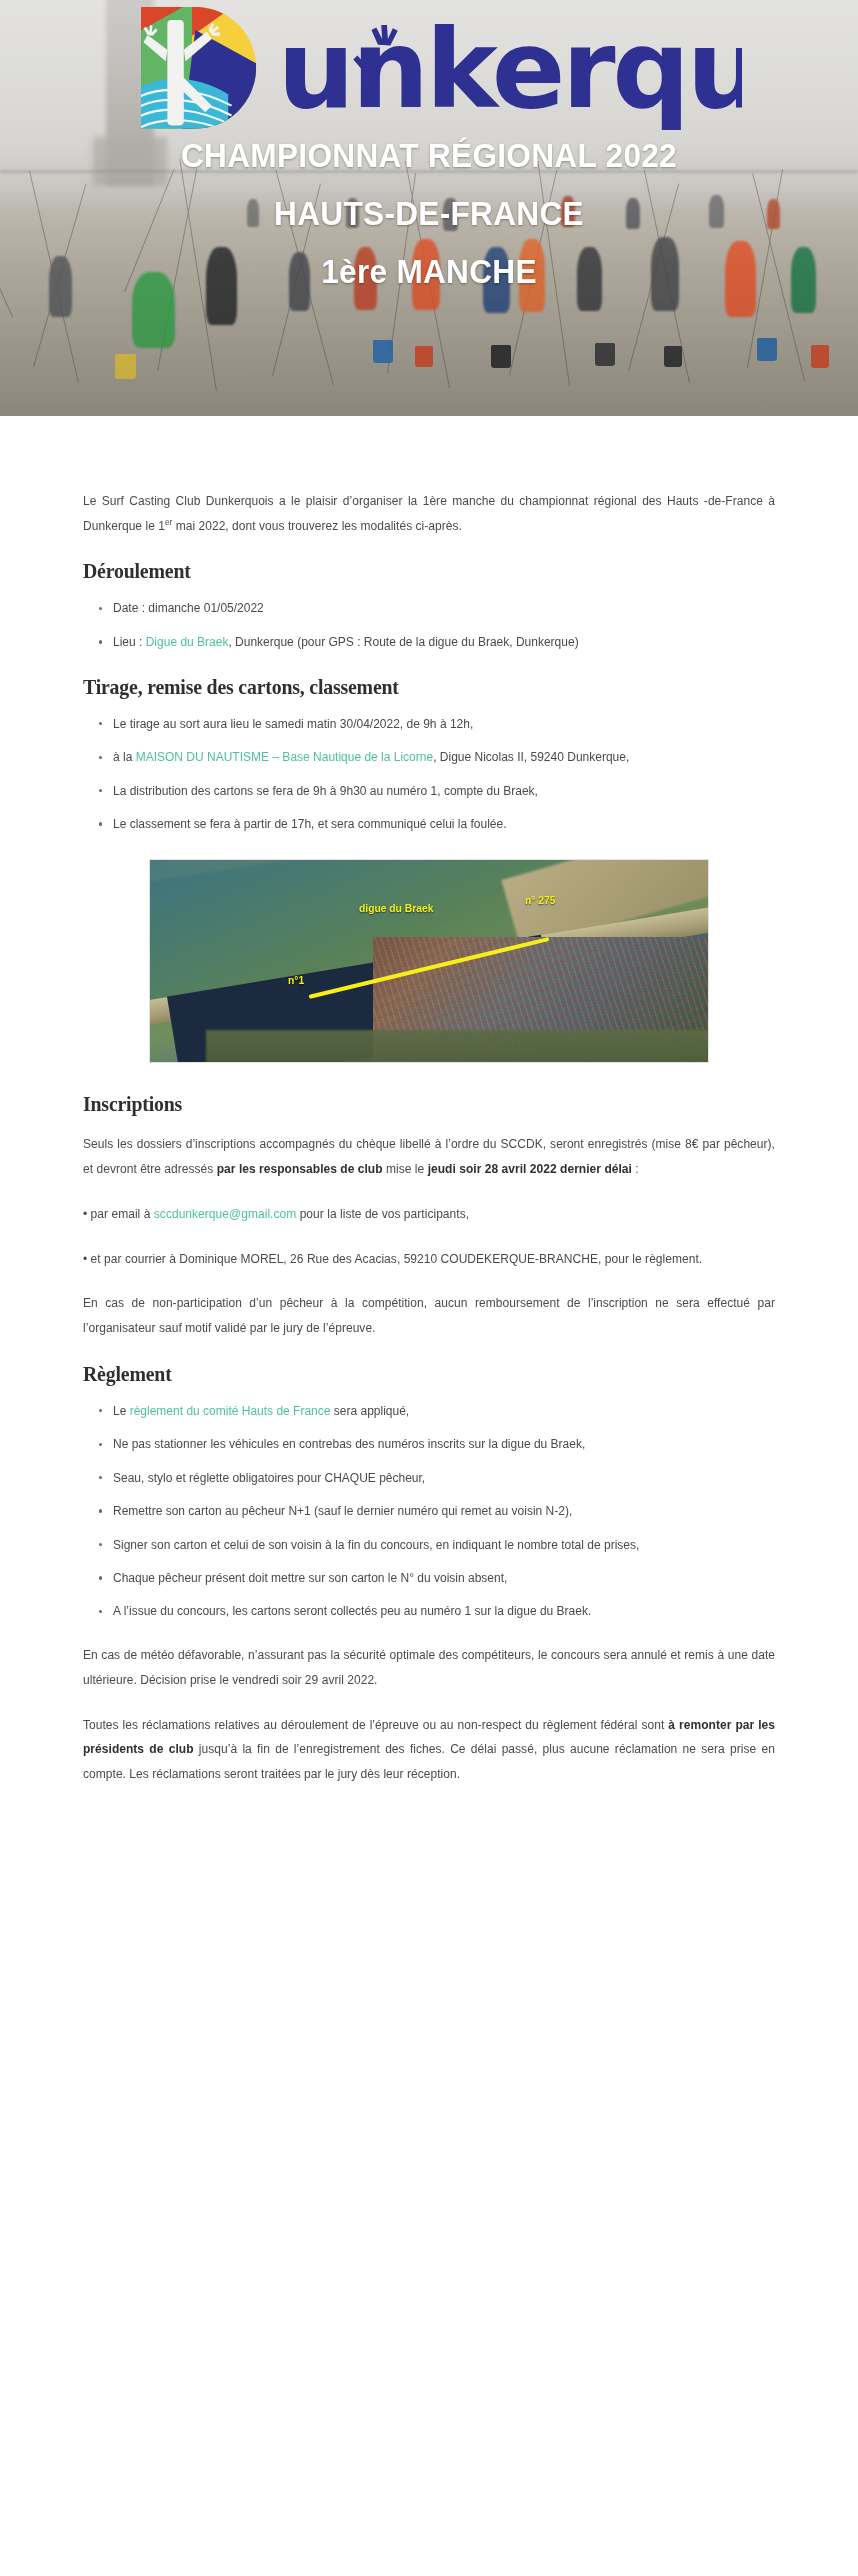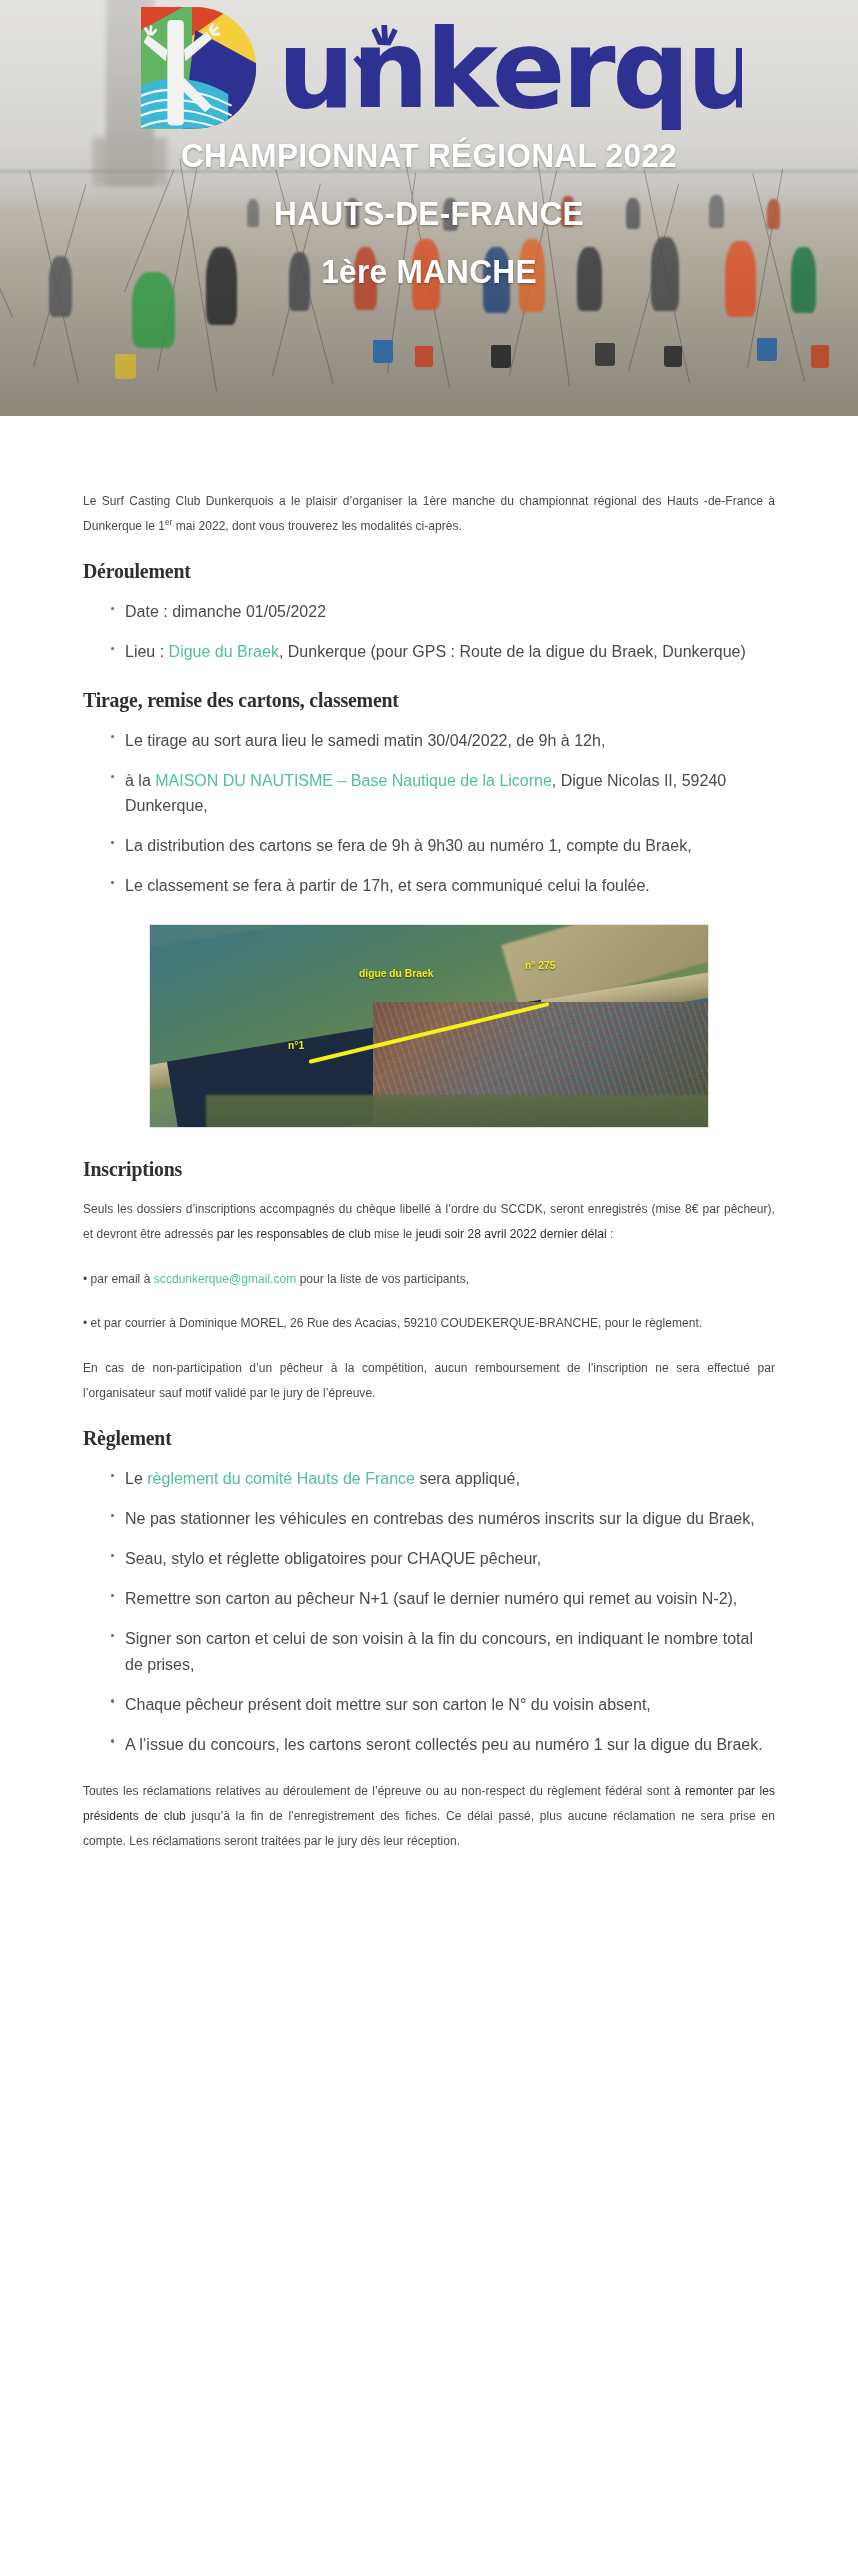--- a/index.html
+++ b/index.html
@@ -107,38 +107,38 @@
     color: #4a4a4a;
     margin: 0 0 20px 0;
     text-align: justify;
     letter-spacing: 0.04px;
   }
   p.body.left { text-align: left; }
 
   ul.bullets { margin: 0 0 21.4px 0; padding: 0 0 0 30px; list-style: none; }
   ul.bullets li {
     position: relative;
-    font-size: 16px;
+    font-size: 12px;
     line-height: 1.62;
     color: #4a4a4a;
-    margin: 0 0 14px 12px;
+    margin: 0 0 14px 0;
   }
   ul.bullets li:last-child { margin-bottom: 0; }
   ul.bullets li:before {
     content: "";
     position: absolute; left: -14px; top: 7.4px;
     width: 3.3px; height: 3.3px; border-radius: 50%;
     background: #6a6a6a;
   }
 
   a.link, .link {
     color: #4ec19c;
     text-decoration: none;
   }
-  b, strong { color: #2f2f2f; font-weight: 400; }
+  b, strong { color: #2f2f2f; font-weight: 700; }
 
   sup { font-size: .68em; vertical-align: super; line-height: 0; }
 
   
   .map-figure {
     width: 560px;
     height: 204px;
     margin: 25px auto 28px auto;
     position: relative;
     overflow: hidden;
@@ -377,18 +377,19 @@
     <ul class="bullets">
       <li><span>Le </span><a class="link" href="#">règlement du comité Hauts de France</a><span> sera appliqué,</span></li>
       <li><span>Ne pas stationner les véhicules en contrebas des numéros inscrits sur la digue du Braek,</span></li>
       <li><span>Seau, stylo et réglette obligatoires pour CHAQUE pêcheur,</span></li>
       <li><span>Remettre son carton au pêcheur N+1 (sauf le dernier numéro qui remet au voisin N-2),</span></li>
       <li><span>Signer son carton et celui de son voisin à la fin du concours, en indiquant le nombre total de prises,</span></li>
       <li><span>Chaque pêcheur présent doit mettre sur son carton le N° du voisin absent,</span></li>
       <li><span>A l’issue du concours, les cartons seront collectés peu au numéro 1 sur la digue du Braek.</span></li>
     </ul>
 
+    <p class="body">En cas de météo défavorable, n’assurant pas la sécurité optimale des compétiteurs, le concours sera annulé et remis à une date ultérieure. Décision prise le vendredi soir 29 avril 2022.</p>
 
     <p class="body"><span>Toutes les réclamations relatives au déroulement de l’épreuve ou au non-respect du règlement fédéral sont </span><b>à remonter par les présidents de club</b><span> jusqu’à la fin de l’enregistrement des fiches. Ce délai passé, plus aucune réclamation ne sera prise en compte. Les réclamations seront traitées par le jury dès leur réception.</span></p>
 
   </div>
 </div>
 
 
 </body></html>

